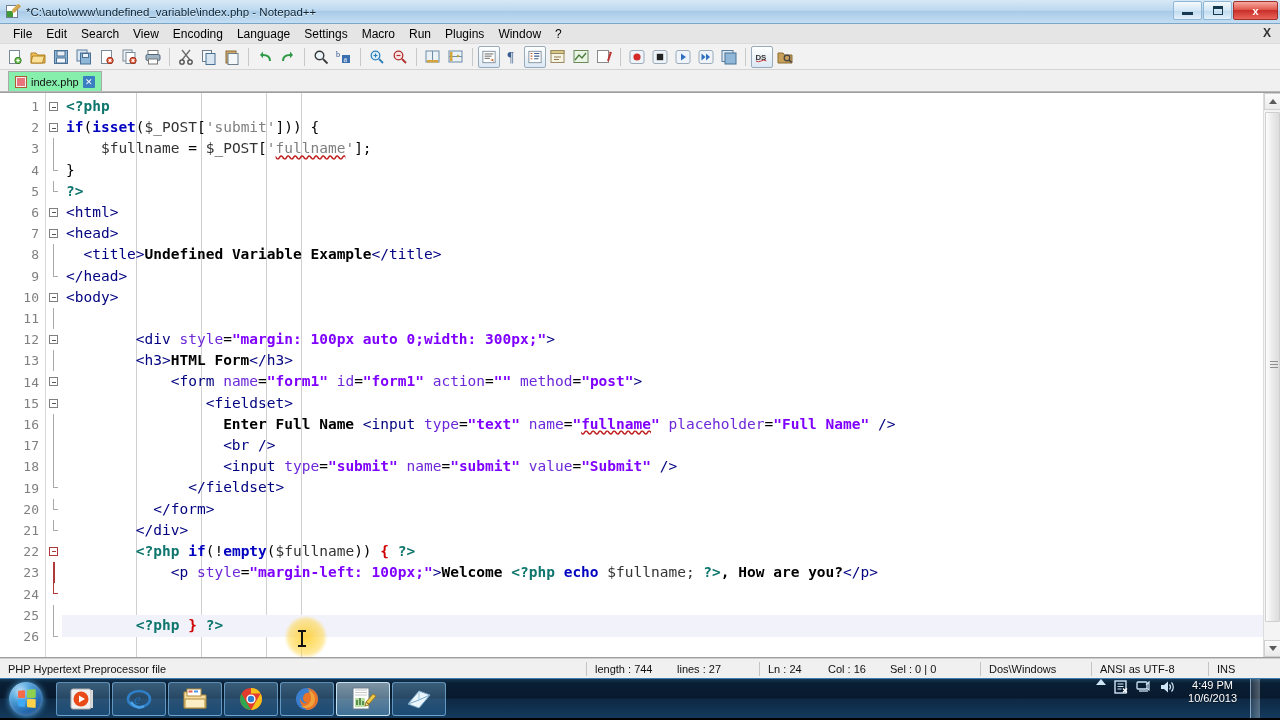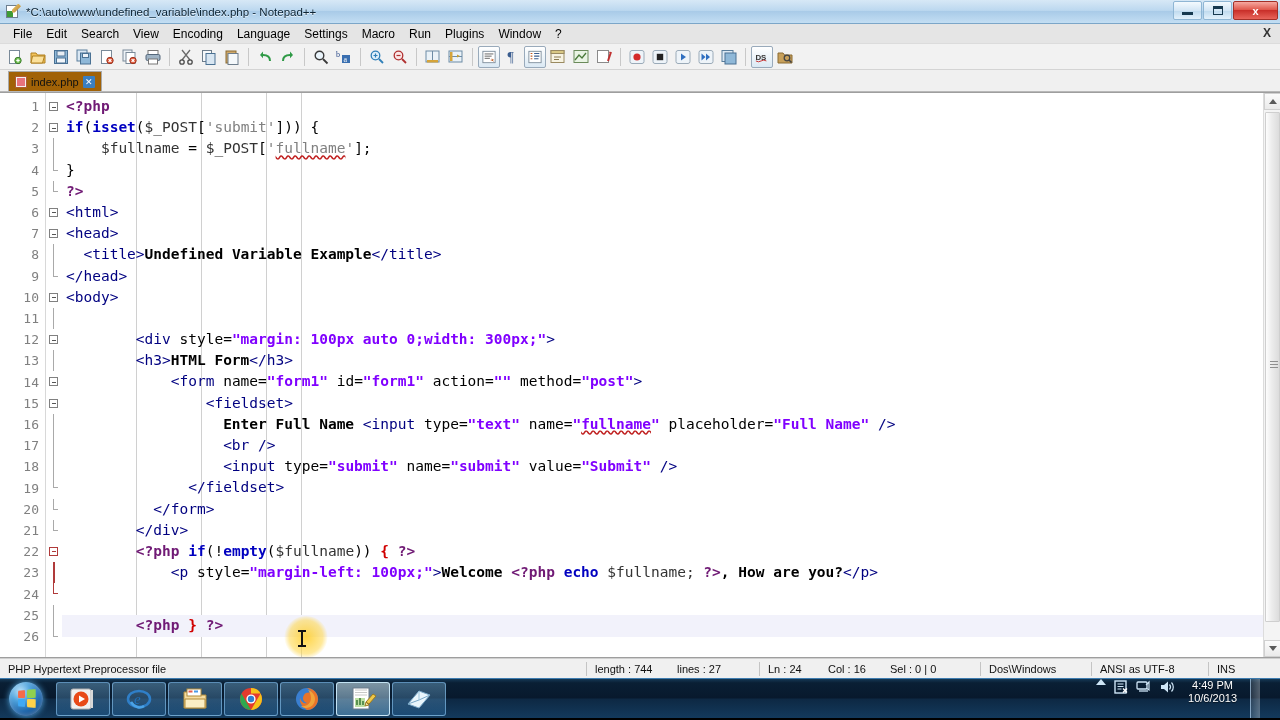--- a/index.html
+++ b/index.html
@@ -83,21 +83,21 @@
   .ic { position: absolute; inset: 3px; }
 
   
   .tabbar {
     height: 22px; background: #f0f0f0;
     border-bottom: 1px solid #b8b8b8;
     display: flex; align-items: flex-end; padding-left: 8px;
   }
   .tab {
     height: 20px; display: flex; align-items: center; gap: 4px;
-    padding: 0 6px; background: #a16207;
+    padding: 0 6px; background: #86efac;
     border: 1px solid #a9a9a9; border-bottom: none;
     font-size: 11px; color: #111;
   }
   .tab .tab-ico {
     width: 12px; height: 12px; background: #f2f2f2;
     border: 1px solid #b05a32; position: relative;
   }
   .tab .tab-ico::before {
     content:''; position:absolute; left:1px; top:1px; right:1px; height:4px; background:#e8737d;
   }
@@ -162,24 +162,24 @@
     font-family: "DejaVu Sans Mono", monospace;
     font-size: 14.5px; position: relative; padding-left: 4px;
   }
   .cline.current { background: #f2f2fb; margin-top: 32px; }
   
   .iguide {
     position: absolute; top: 0; width: 1px; height: 100%;
     background: #d0d0d0;
   }
   .s-tag2  { color: #000080; }
-  .s-attr  { color: #000000; }
+  .s-attr  { color: #6d28d9; }
   .s-val   { color: #8000ff; font-weight: bold; }
   .s-str   { color: #808080; }
-  .s-php   { color: #701a75; font-weight: bold; }
+  .s-php   { color: #0f766e; font-weight: bold; }
   .s-kw    { color: #0000c0; font-weight: bold; }
   .s-var   { color: #333333; }
   .s-txt   { color: #000000; font-weight: bold; }
   .s-brace { color: #d00000; font-weight: bold; }
   .s-punc  { color: #000000; }
   .squiggle {
     text-decoration: underline wavy #c02020;
     text-decoration-skip-ink: none;
   }
 

